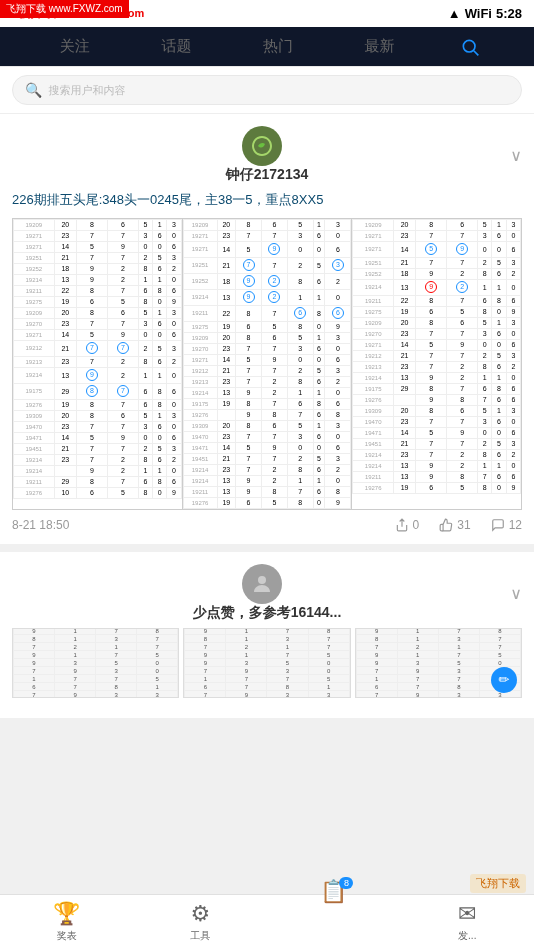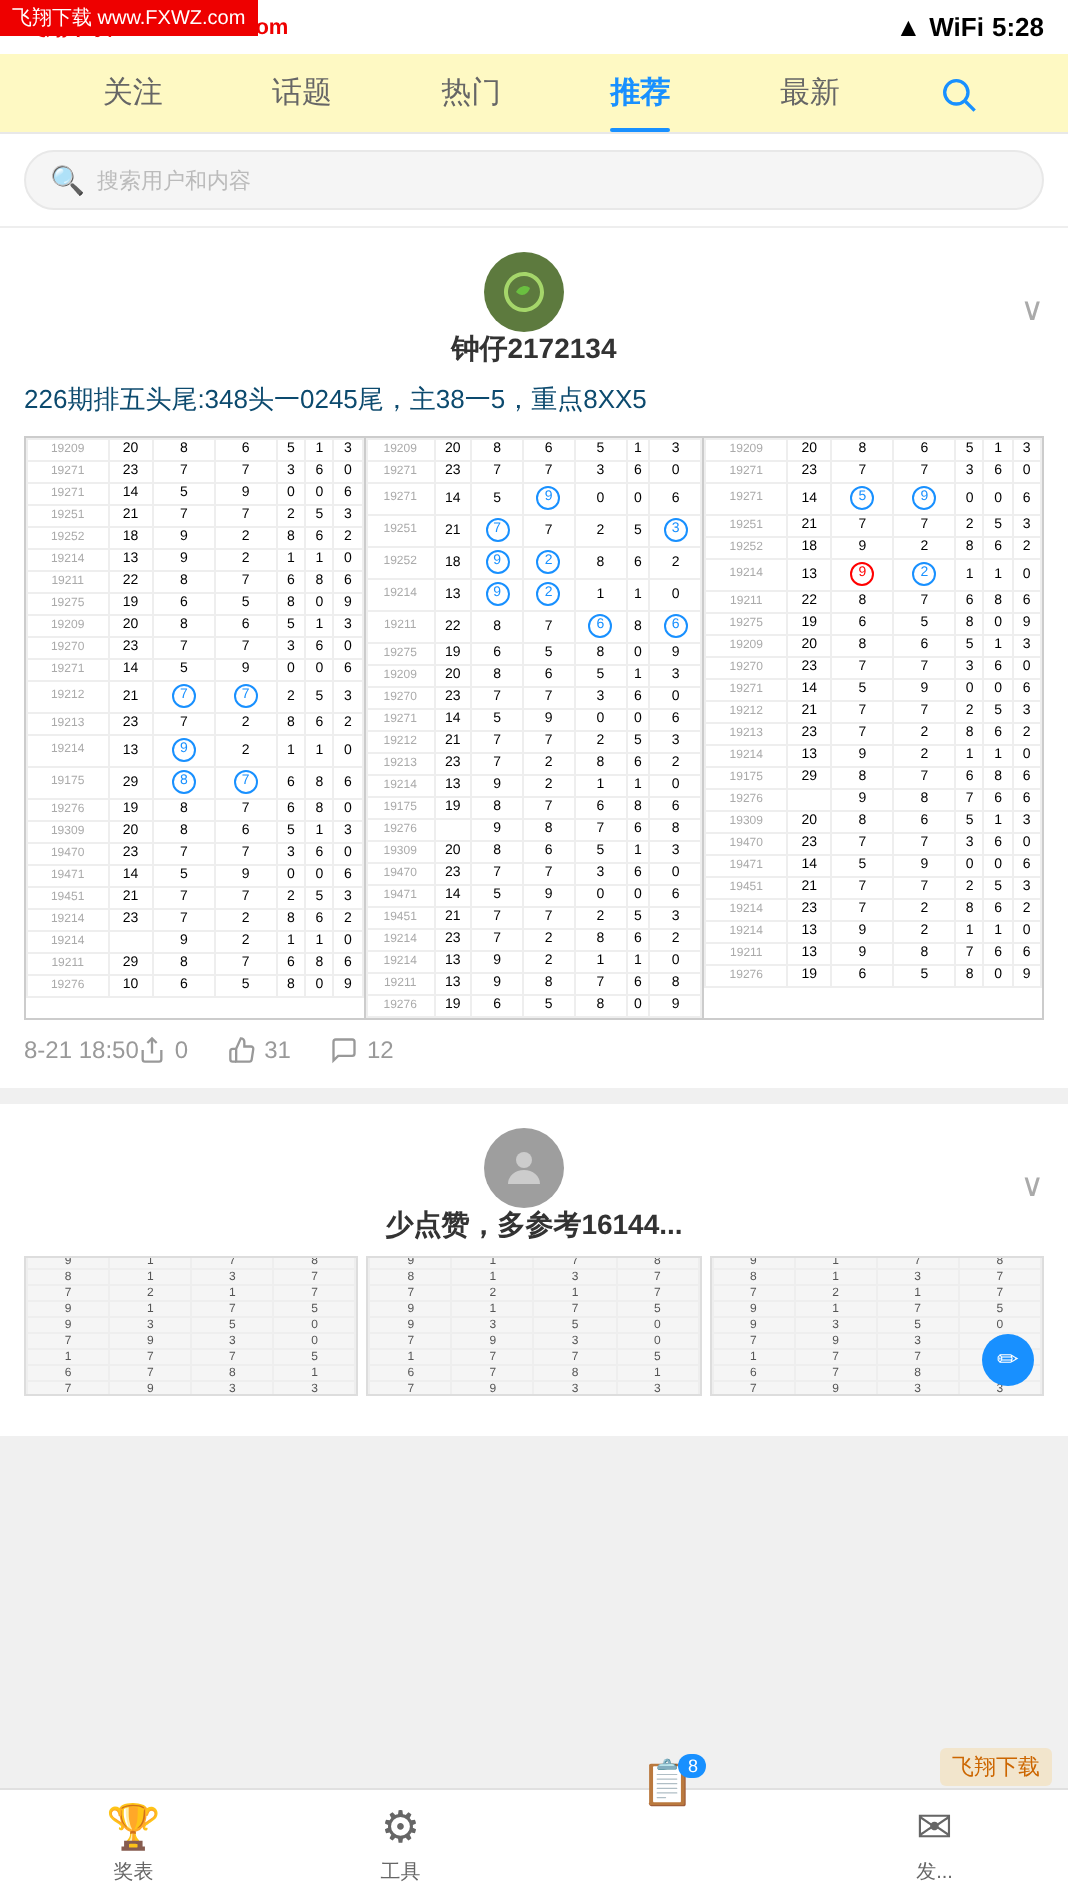--- a/index.html
+++ b/index.html
@@ -21,21 +21,21 @@
       align-items: center;
       padding: 6px 12px;
       font-size: 12px;
       font-weight: 600;
     }
     .status-bar-left { color: #e00; font-size: 11px; }
     .status-bar-right { display: flex; align-items: center; gap: 4px; font-size: 13px; font-weight: 700; }
 
     
     .top-nav {
-      background: #fef9c3;
+      background: #0f172a;
       display: flex;
       justify-content: space-around;
       align-items: center;
       padding: 0 24px;
       border-bottom: 1px solid #e8e8e8;
     }
     .top-nav-tab {
       padding: 10px 14px;
       font-size: 15px;
       color: #666;
@@ -196,20 +196,21 @@
       line-height: 9px;
       text-align: center;
       color: red;
       font-size: 7px;
     }
 
     
     .post-footer {
       display: flex;
       align-items: center;
+      justify-content: space-between;
       margin-top: 6px;
       color: #999;
       font-size: 12px;
     }
     .post-footer-actions {
       display: flex;
       gap: 20px;
       align-items: center;
     }
     .action-btn {
@@ -351,23 +352,20 @@
 
 <div class="top-nav">
   <div class="top-nav-tab">
     <span>关注</span>
   </div>
   <div class="top-nav-tab">
     <span>话题</span>
   </div>
   <div class="top-nav-tab">
     <span>热门</span>
-  </div>
-  <div class="top-nav-tab active">
-    <span>推荐</span>
   </div>
   <div class="top-nav-tab">
     <span>最新</span>
   </div>
   <div class="top-nav-search">
     <svg width="20" height="20" viewBox="0 0 24 24" fill="none" stroke="#1890ff" stroke-width="2">
       <circle cx="11" cy="11" r="7"></circle>
       <line x1="16.5" y1="16.5" x2="22" y2="22"></line>
     </svg>
   </div>

